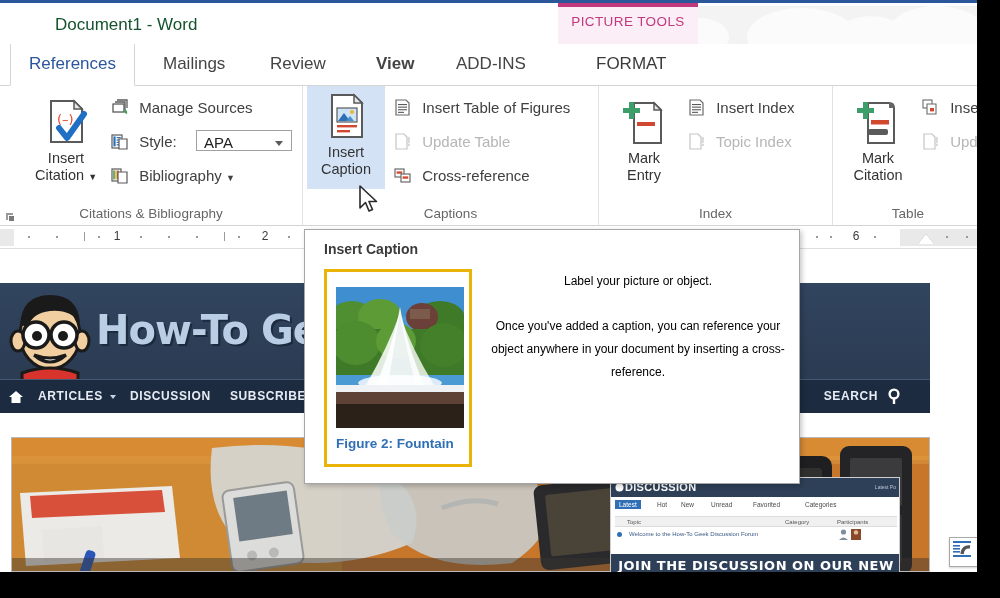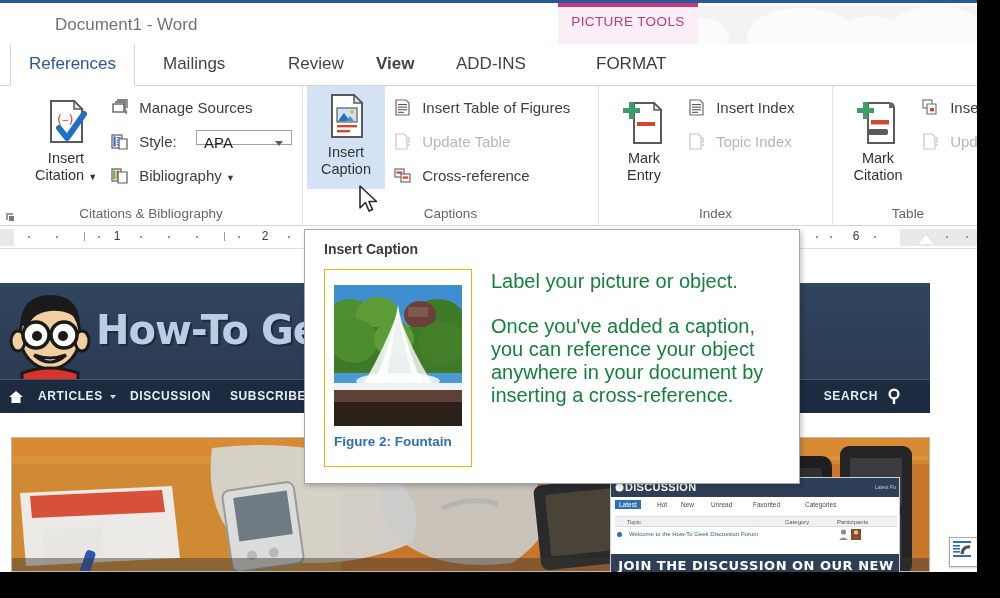--- a/index.html
+++ b/index.html
@@ -27,21 +27,21 @@
   
   .titlebar {
     position: absolute; left: 0; top: 0;
     width: 977px; height: 44px;
     background: #ffffff;
     border-top: 3px solid #2b579a;
     overflow: hidden;
   }
   .title-text {
     position: absolute; left: 55px; top: 12px;
-    font-size: 17px; color: #737373;
+    font-size: 17px; color: #14532d;
     white-space: nowrap;
   }
   
   .clouds {
     position: absolute; right: 0; top: 3px;
     width: 380px; height: 41px;
     background: #f3f3f3;
     overflow: hidden;
   }
   .clouds .c {
@@ -144,21 +144,21 @@
   .dlglauncher {
     position: absolute;
     left: 4px; bottom: 4px;
     width: 12px; height: 12px;
     cursor: default;
   }
 
   
   .combo {
     position: absolute;
-    width: 96px; height: 15px;
+    width: 96px; height: 21px;
     border: 1px solid #a0a0a0;
     background: #ffffff;
   }
   .combo-val {
     position: absolute; left: 7px; top: 3px;
     font-size: 15px; color: #202020;
   }
   .combo-arrow {
     position: absolute; right: 8px; top: 10px;
     width: 0; height: 0;
@@ -351,39 +351,40 @@
     z-index: 50;
   }
   .tt-title {
     position: absolute; left: 19px; top: 11px;
     font-size: 14px; font-weight: bold;
     color: #3a3a3a;
   }
   .tt-thumbbox {
     position: absolute; left: 19px; top: 39px;
     width: 148px; height: 198px;
-    border: 1px solid #eab308;
+    border: 3px solid #eab308;
     background: #ffffff;
   }
   .tt-img {
     position: absolute; left: 9px; top: 15px;
     width: 128px; height: 141px;
     overflow: hidden;
   }
   .tt-caption {
     position: absolute; left: 9px; top: 164px;
     font-size: 13.5px; font-weight: bold;
     color: #2f6fb5;
     white-space: nowrap;
   }
   .tt-p {
     position: absolute; left: 186px;
     width: 294px;
-    font-size: 20px; color: #15803d;
+    font-size: 12px; color: #000000;
     line-height: 23px;
+    text-align: center;
   }
   .tt-p1 { top: 40px; }
   .tt-p2 { top: 85px; }
 
   
   .cursor { position: absolute; left: 358px; top: 185px; z-index: 80; }
 
   
   .frame-right {
     position: absolute; right: 0; top: 0;
@@ -416,21 +417,21 @@
       <div class="ptools-label">PICTURE TOOLS</div>
     </div>
 
     <div class="tabstrip">
       <div class="tab active" style="left:10px;width:125px;text-align:right;">
         <span>References</span>
       </div>
       <div class="tab" style="left:145px;">
         <span>Mailings</span>
       </div>
-      <div class="tab" style="left:270px;">
+      <div class="tab" style="left:252px;">
         <span>Review</span>
       </div>
       <div class="tab" style="left:358px;font-weight:bold;">
         <span>View</span>
       </div>
       <div class="tab contextual" style="left:578px;">
         <span>FORMAT</span>
       </div>
       <div class="tab" style="left:438px;">
         <span>ADD-INS</span>

